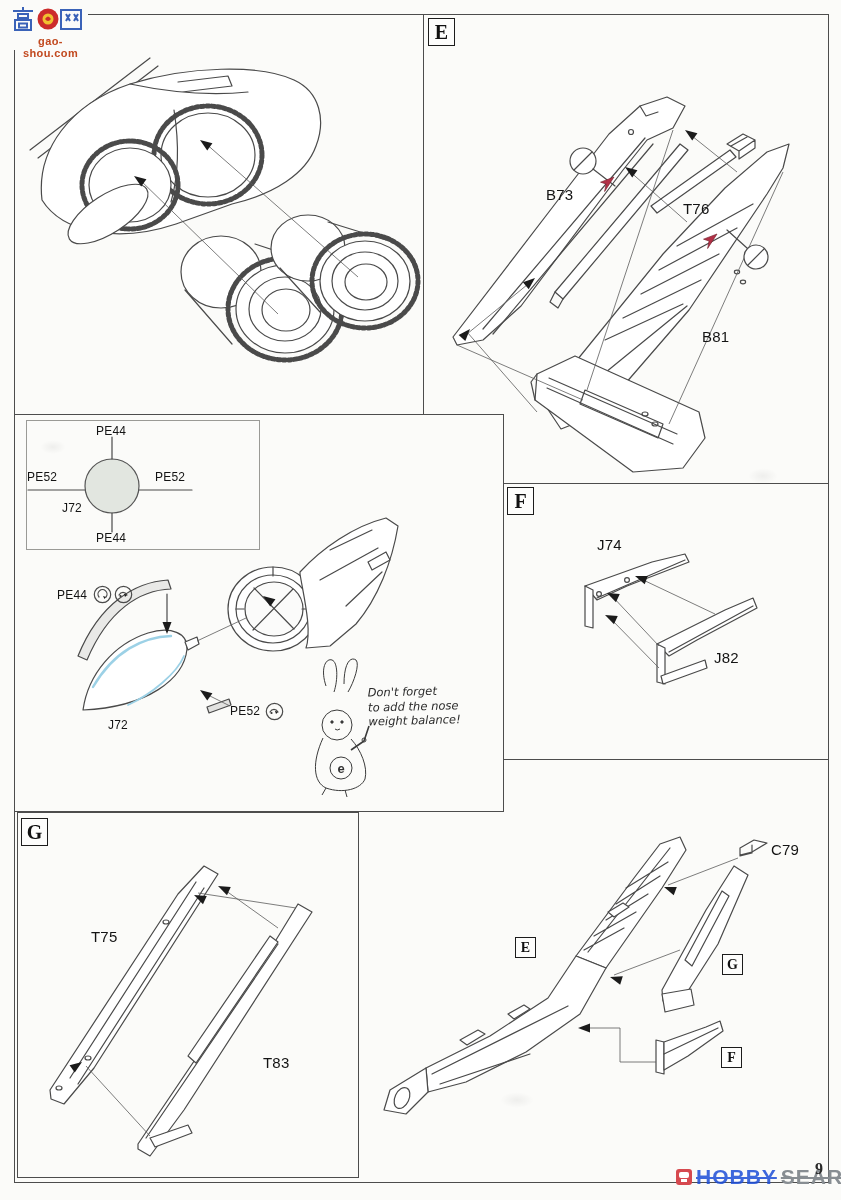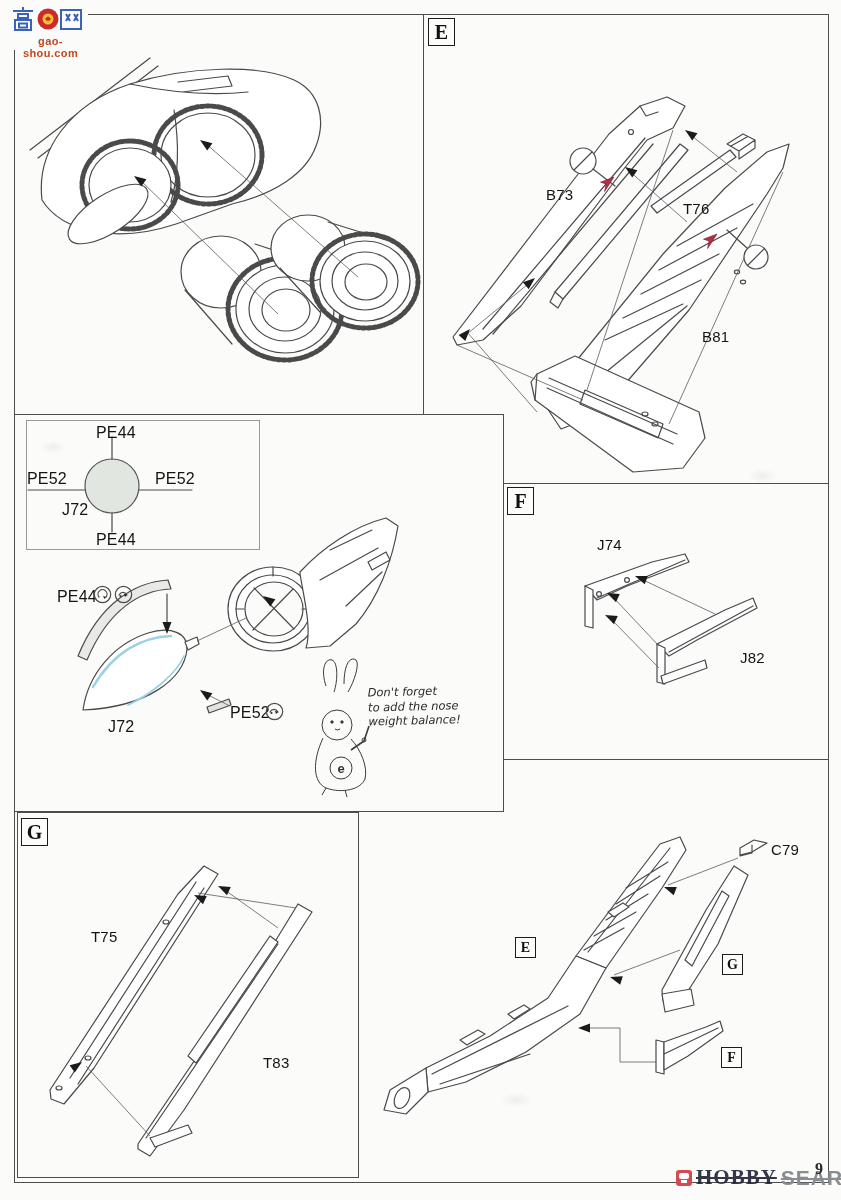--- a/index.html
+++ b/index.html
@@ -1,34 +1,34 @@
 <!DOCTYPE html>
 <html><head>
 <meta charset="utf-8">
 <style>
   html,body{margin:0;padding:0;background:#e8e8e6;}
   #page{position:relative;width:841px;height:1200px;background:#fbfbf9;margin:0 auto;
         font-family:"Liberation Sans",sans-serif;overflow:hidden;}
   .hline,.vline{position:absolute;background:#4d4d4d;}
   .hline{height:1px;} .vline{width:1px;}
   .plabel{position:absolute;font-weight:normal;font-size:15px;color:#141414;letter-spacing:.2px;white-space:nowrap;}
-  .plabel.sm{font-size:16px;}
+  .plabel.sm{font-size:12px;}
   .secbox{position:absolute;width:25px;height:26px;border:1.6px solid #1c1c1c;background:#fdfdfc;
           display:flex;align-items:center;justify-content:center;
           font-family:"Liberation Serif",serif;font-weight:bold;font-size:20px;color:#111;}
   .secbox.small{width:19px;height:19px;border-width:1.2px;font-size:14px;}
   .note{position:absolute;left:368px;top:684px;width:120px;font-family:"DejaVu Sans",sans-serif;
         font-style:italic;font-size:11.5px;line-height:1.28;color:#2a2a2a;white-space:pre-line;
         transform:rotate(-1.5deg);}
   .domain-txt{position:absolute;left:3px;top:31px;font-size:11px;font-weight:bold;color:#c2491f;letter-spacing:.4px;}
   .pageno{position:absolute;left:815px;top:1160px;font-family:"Liberation Serif",serif;
           font-weight:bold;font-size:16px;color:#2b2b2b;}
   .brand{position:absolute;left:676px;top:1165px;display:flex;align-items:center;gap:4px;
          font-size:21px;font-weight:bold;letter-spacing:1px;}
-  .brand .hobby{color:#0f172a;text-decoration:line-through;opacity:.85;font-family:Liberation Serif, serif;}
+  .brand .hobby{color:#1d4ed8;text-decoration:line-through;opacity:.85;}
   .brand .search{color:#878d92;text-decoration:line-through;}
   .brand .bicon{width:16px;height:16px;background:#d6494f;border-radius:3px;position:relative;}
   .brand .bicon:before{content:"";position:absolute;left:3px;top:3px;width:10px;height:6px;background:#fff;border-radius:2px;}
   .brand .bicon:after{content:"";position:absolute;left:5px;top:10px;width:6px;height:3px;background:#fff;}
   svg{position:absolute;overflow:visible;}
   .ln{stroke:#4a4a4a;stroke-width:1.2;fill:none;stroke-linejoin:round;stroke-linecap:round;}
   .thin{stroke:#5c5c5c;stroke-width:.8;fill:none;}
   .wf{fill:#ffffff;}
   .serr{stroke:#4a4a4a;stroke-width:5;fill:none;stroke-dasharray:3 2.6;}
   .ah{fill:#1b1b1b;stroke:none;}
@@ -236,21 +236,21 @@
       <path class="wf" d="M100,96 L100,134 L108,136 L108,100 Z"></path>
       <path class="wf" d="M104,128 L148,112 L150,120 L106,136 Z"></path>
       <path d="M112,104 L196,58"></path>
     </g>
     <path class="thin" d="M158,66 L82,30 M102,98 L54,47 M102,120 L52,69"></path>
     <path class="ah" d="M0,0 L-12,-4.5 L-12,4.5 Z" transform="translate(78,28) rotate(200)"></path>
     <path class="ah" d="M0,0 L-12,-4.5 L-12,4.5 Z" transform="translate(50,45) rotate(205)"></path>
     <path class="ah" d="M0,0 L-12,-4.5 L-12,4.5 Z" transform="translate(48,67) rotate(205)"></path>
   </svg>
   <div class="plabel" style="left:597px;top:536px;">J74</div>
-  <div class="plabel" style="left:740px;top:649px;text-align:right;">J82</div>
+  <div class="plabel" style="left:714px;top:649px;text-align:right;">J82</div>
 
   <svg style="left:38px;top:838px;" width="315" height="335" viewBox="0 0 315 335">
     <g class="ln">
       <path class="wf" d="M12,252 L140,56 L166,28 L180,36 L56,230 L26,266 L13,261 Z"></path>
       <path d="M32,240 L158,44 M40,246 L166,50"></path>
       <ellipse cx="50" cy="220" rx="3" ry="2"></ellipse>
         <ellipse cx="128" cy="84" rx="3" ry="2"></ellipse>
         <ellipse cx="21" cy="250" rx="3" ry="2"></ellipse>
       <path class="wf" d="M100,306 L238,102 L260,66 L274,74 L146,272 L112,318 L100,311 Z"></path>
       <path class="wf" d="M150,218 L232,98 L240,104 L158,225 Z"></path>

